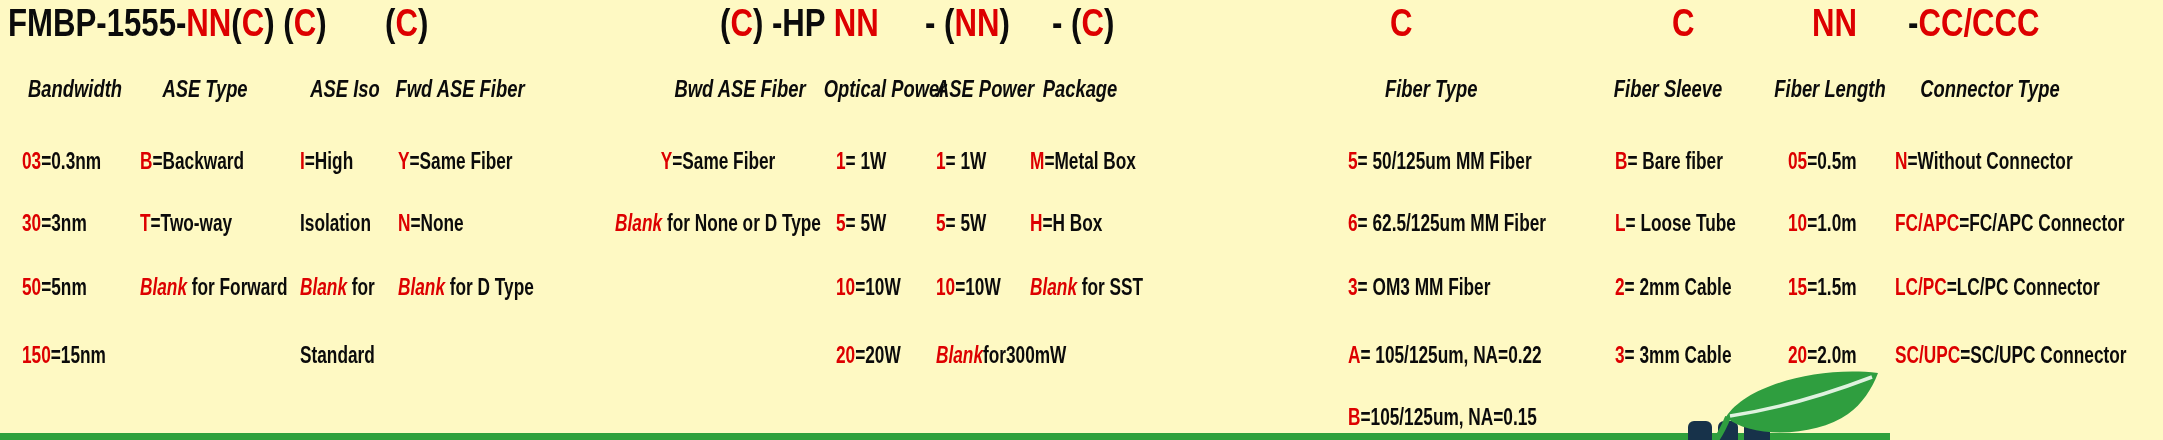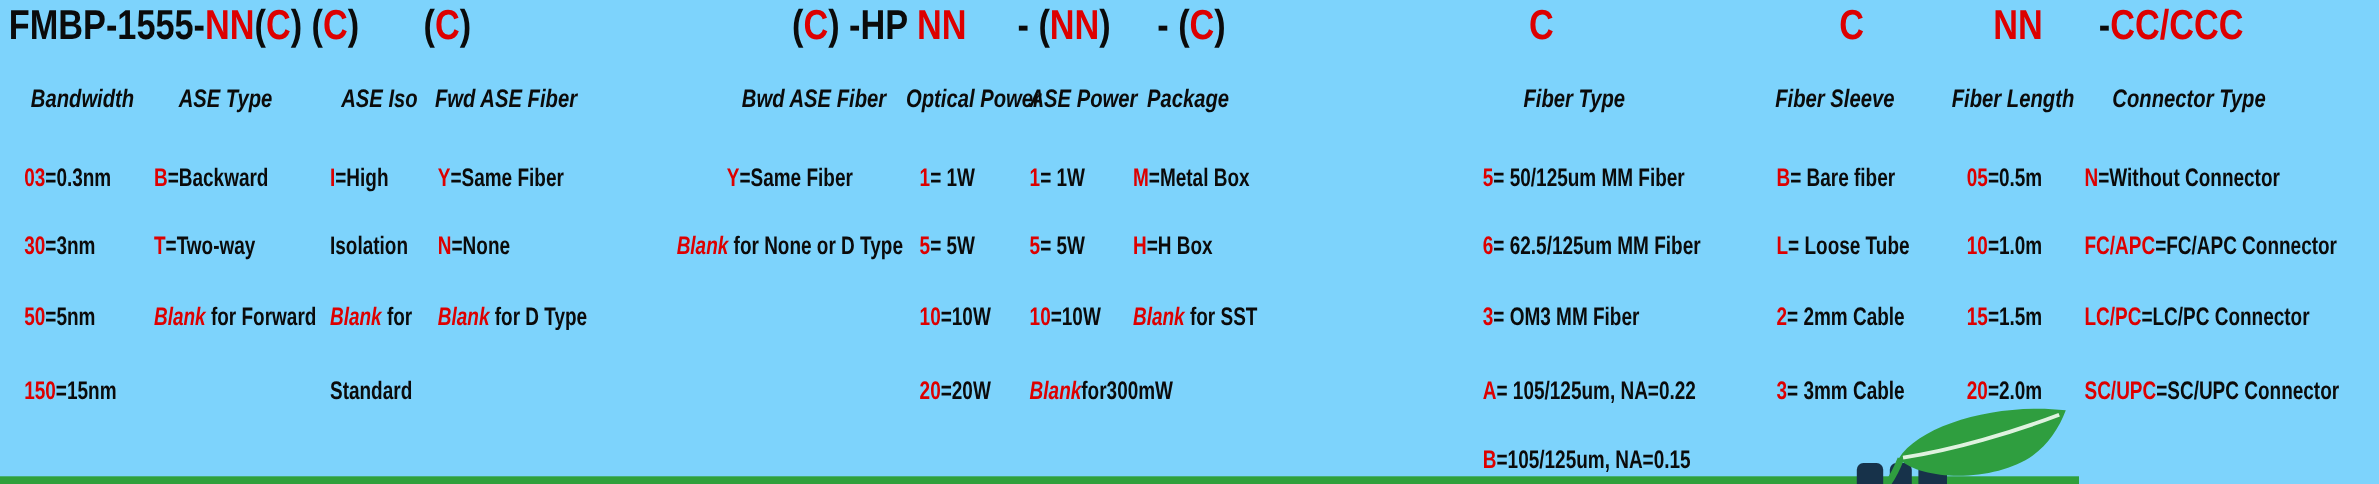--- a/index.html
+++ b/index.html
@@ -1,17 +1,17 @@
 <!DOCTYPE html>
 <html style="--red: #dd0000; --green: #2fa03c; --leaf: #2f9e3f; --leaf-vein: #dff2df; --logo-dark: #17324a;"><head>
 <meta charset="utf-8">
 <style>
   html,body { margin:0; padding:0; background:#ffffff; }
   #canvas {
-    position:relative; width:2163px; height:440px; background:#7dd3fc;
+    position:relative; width:2163px; height:440px; background:#fef9c3;
     overflow:hidden; font-family:"Liberation Sans", sans-serif;
   }
   
   .title-seg {
     position:absolute; top:2px; font-size:38px; font-weight:bold;
     color:#0b0b0b; white-space:nowrap; transform:scaleX(0.82);
     transform-origin:0 0; letter-spacing:0;
   }
   .title-seg .red { color:var(--red); }
   

